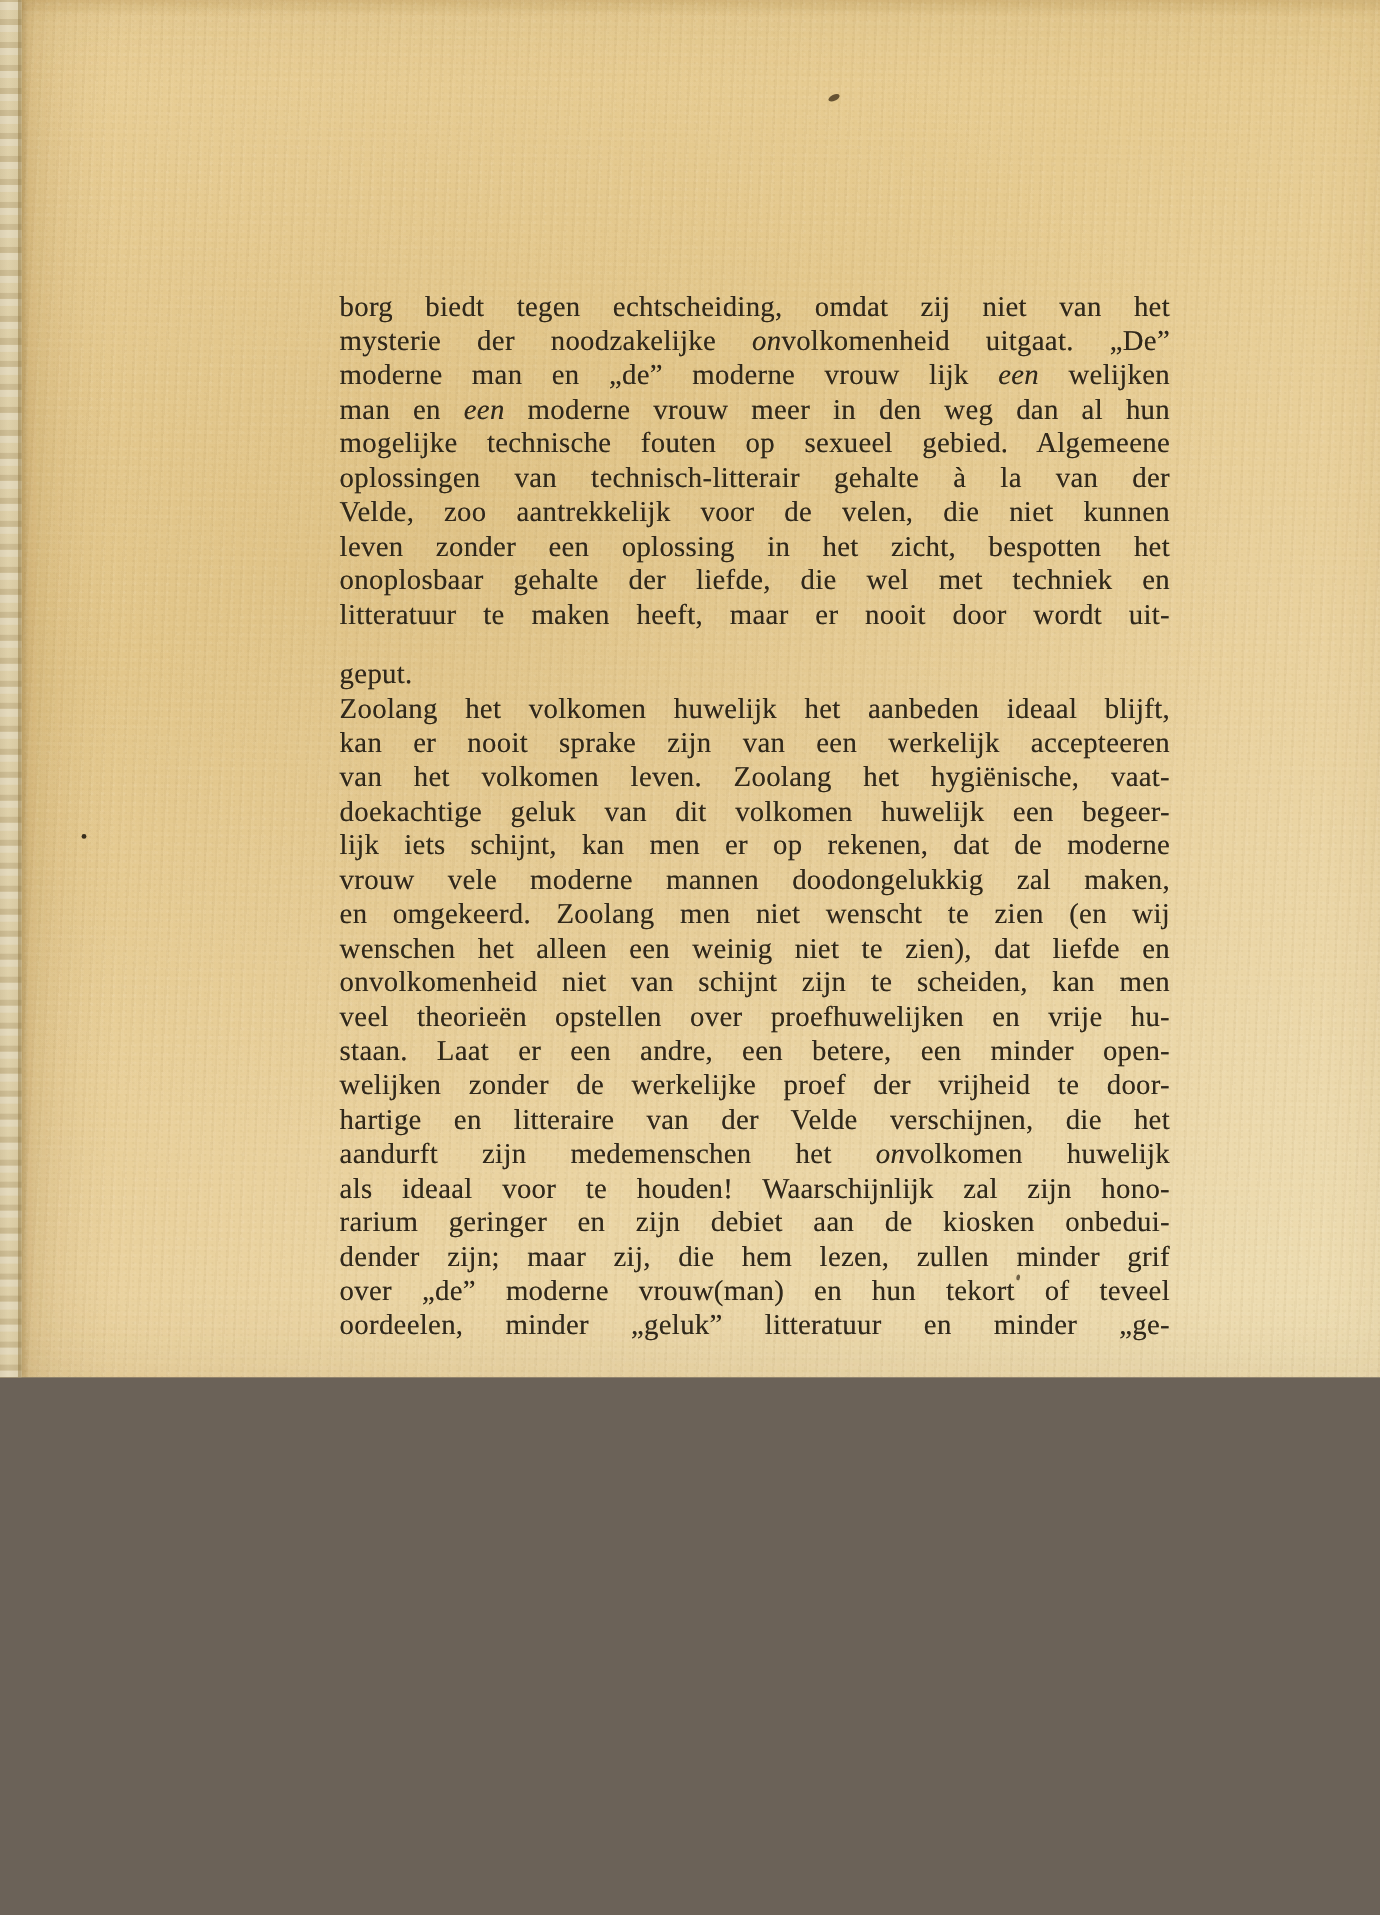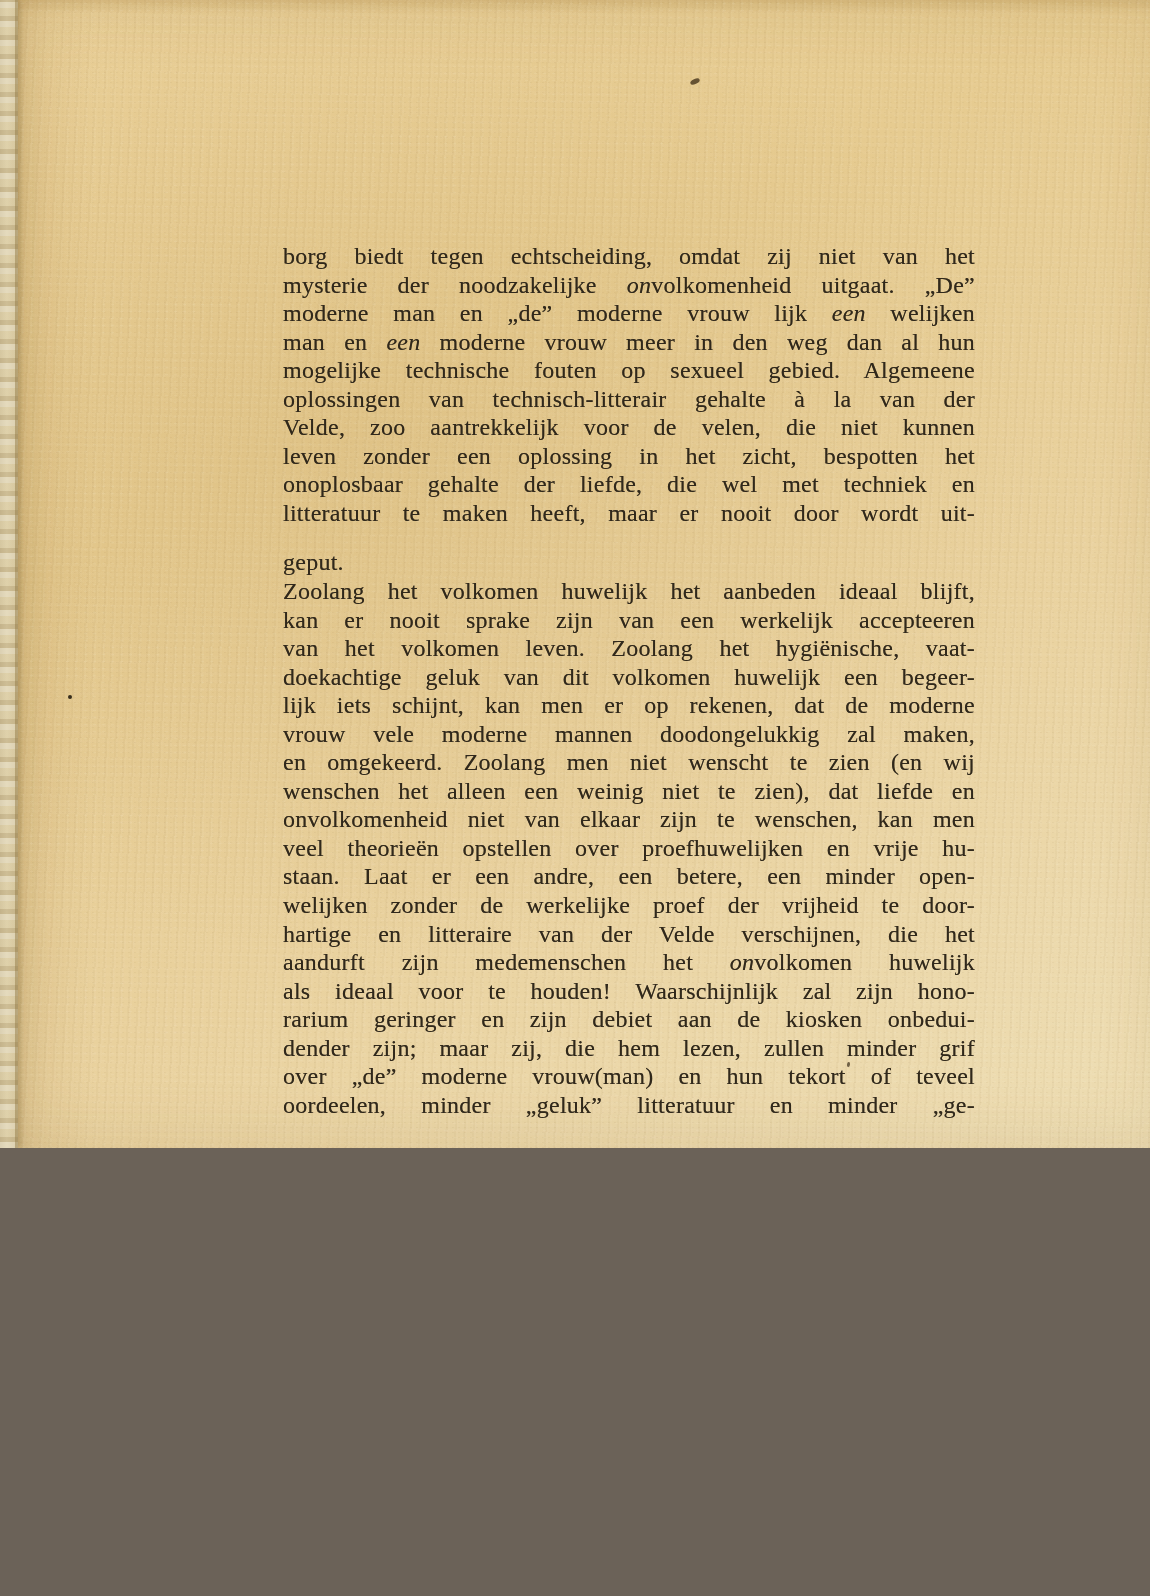--- a/index.html
+++ b/index.html
@@ -83,21 +83,21 @@
       </div>
       <div>
         <div class="text-line"><span class="seg">Zoolang het volkomen huwelijk het aanbeden ideaal blijft,</span></div>
         <div class="text-line"><span class="seg">kan er nooit sprake zijn van een werkelijk accepteeren</span></div>
         <div class="text-line"><span class="seg">van het volkomen leven. Zoolang het hygiënische, vaat-</span></div>
         <div class="text-line"><span class="seg">doekachtige geluk van dit volkomen huwelijk een begeer-</span></div>
         <div class="text-line"><span class="seg">lijk iets schijnt, kan men er op rekenen, dat de moderne</span></div>
         <div class="text-line"><span class="seg">vrouw vele moderne mannen doodongelukkig zal maken,</span></div>
         <div class="text-line"><span class="seg">en omgekeerd. Zoolang men niet wenscht te zien (en wij</span></div>
         <div class="text-line"><span class="seg">wenschen het alleen een weinig niet te zien), dat liefde en</span></div>
-        <div class="text-line"><span class="seg">onvolkomenheid niet van elkaar zijn te wenschen, kan men</span></div>
+        <div class="text-line"><span class="seg">onvolkomenheid niet van schijnt zijn te scheiden, kan men</span></div>
         <div class="text-line"><span class="seg">veel theorieën opstellen over proefhuwelijken en vrije hu-</span></div>
         <div class="text-line"><span class="seg">staan. Laat er een andre, een betere, een minder open-</span></div>
         <div class="text-line"><span class="seg">welijken zonder de werkelijke proef der vrijheid te door-</span></div>
         <div class="text-line"><span class="seg">hartige en litteraire van der Velde verschijnen, die het</span></div>
         <div class="text-line"><span class="seg">aandurft zijn medemenschen het </span><span class="seg italic">on</span><span class="seg">volkomen huwelijk</span></div>
         <div class="text-line"><span class="seg">als ideaal voor te houden! Waarschijnlijk zal zijn hono-</span></div>
         <div class="text-line"><span class="seg">rarium geringer en zijn debiet aan de kiosken onbedui-</span></div>
         <div class="text-line"><span class="seg">dender zijn; maar zij, die hem lezen, zullen minder grif</span></div>
         <div class="text-line"><span class="seg">over „de” moderne vrouw(man) en hun tekort of teveel</span></div>
         <div class="text-line"><span class="seg">oordeelen, minder „geluk” litteratuur en minder „ge-</span></div>

